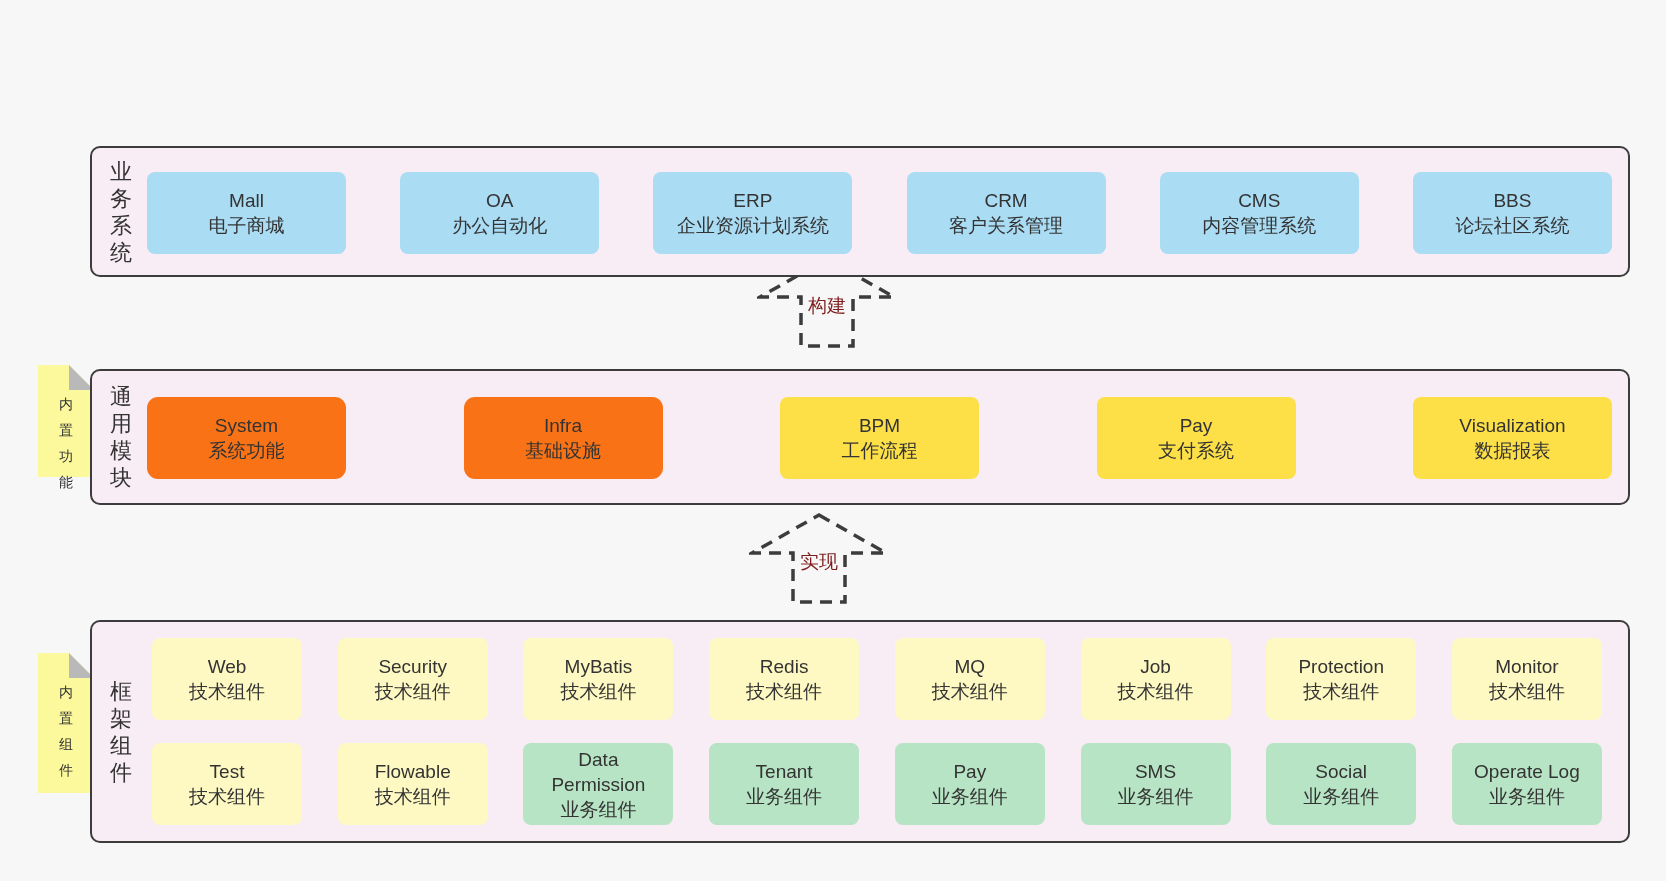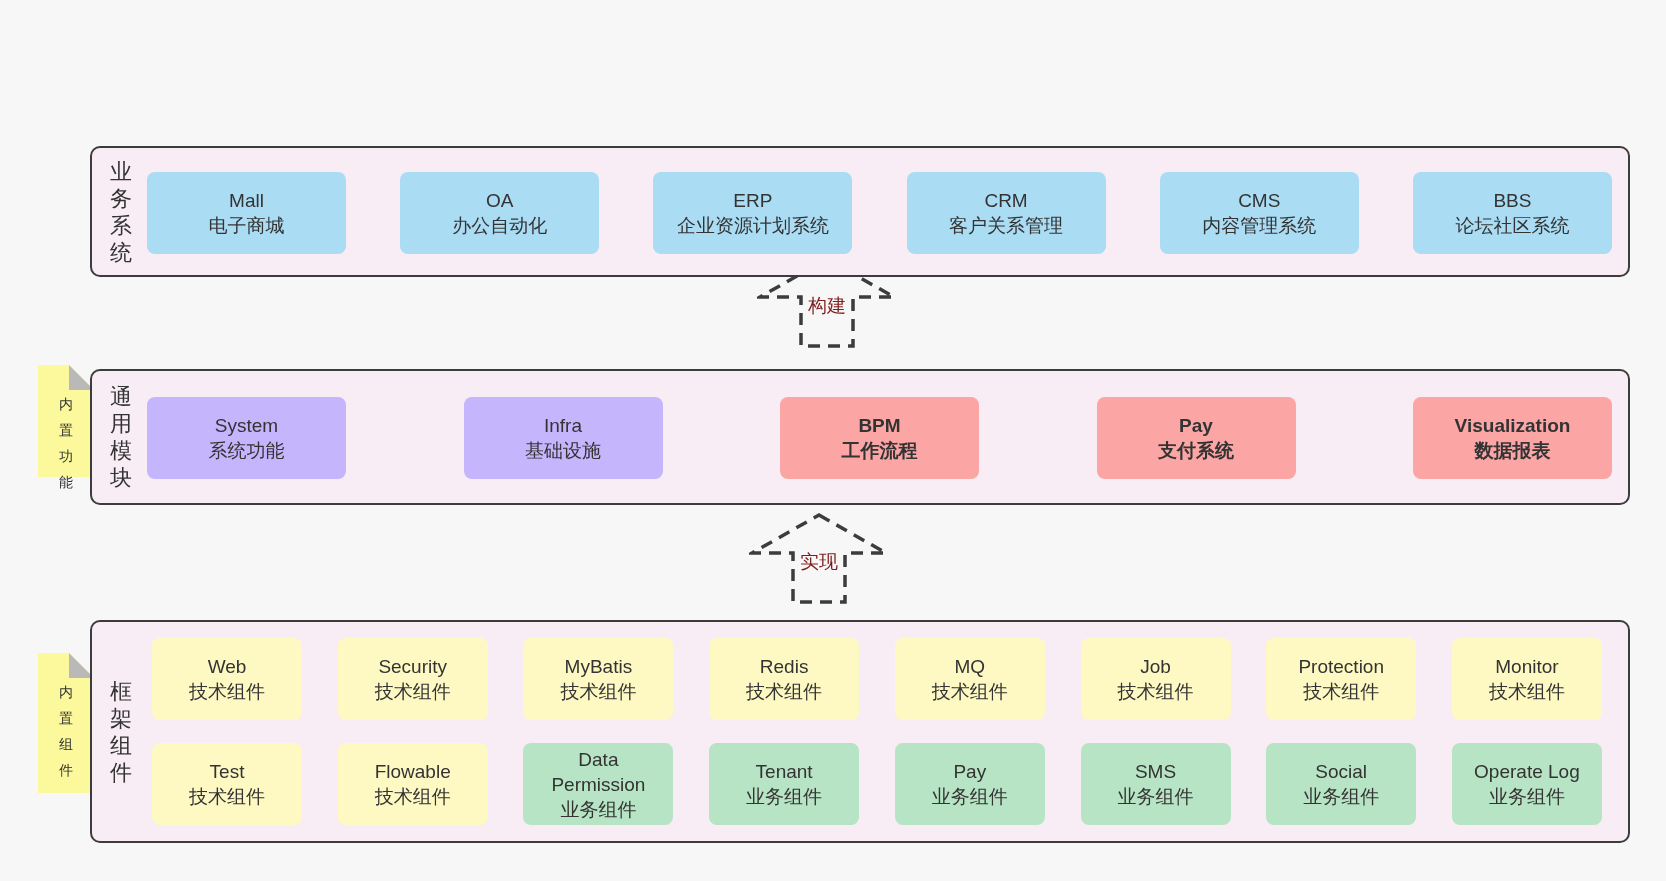--- a/index.html
+++ b/index.html
@@ -39,22 +39,22 @@
   .box {
     height:82px; border-radius:8px;
     display:flex; flex-direction:column; justify-content:center; align-items:center;
     text-align:center; font-size:19px; line-height:25px; color:#333;
     padding:2px 6px;
   }
   .row-6 .box { width:199px; }
   .row-8 .box { width:150px; }
 
   .blue       { background:#aadcf4; }
-  .red        { background:#c4b5fd; }
-  .pink       { background:#fca5a5;font-weight:bold; }
+  .red        { background:#f97316;border-radius:11px; }
+  .pink       { background:#fde047; }
   .green      { background:#fef9c3; }
   .lightgreen { background:#b7e4c4; }
 
   
   .sticky {
     position:absolute; left:38px; width:56px; background:#fbf99c; z-index:1;
   }
   .sticky-modules    { top:365px; height:112px; }
   .sticky-components { top:653px; height:140px; }
   .sticky .fold-cut {

